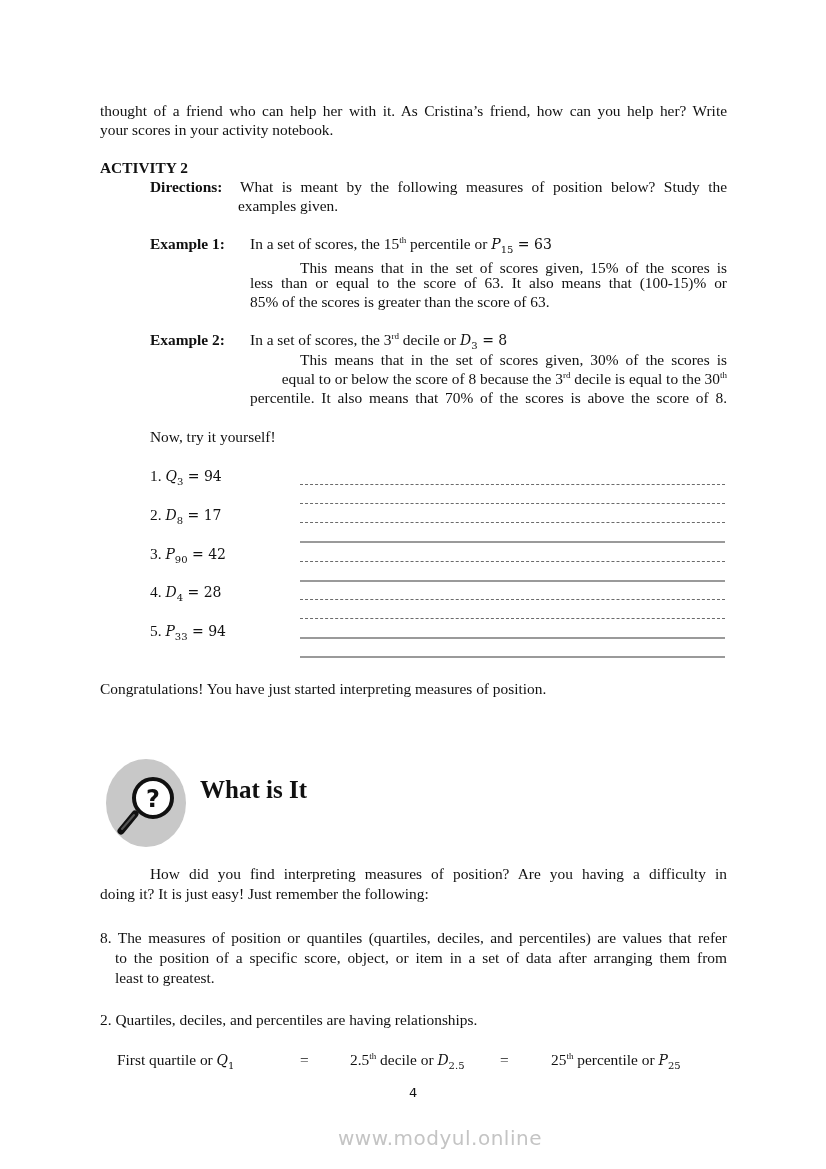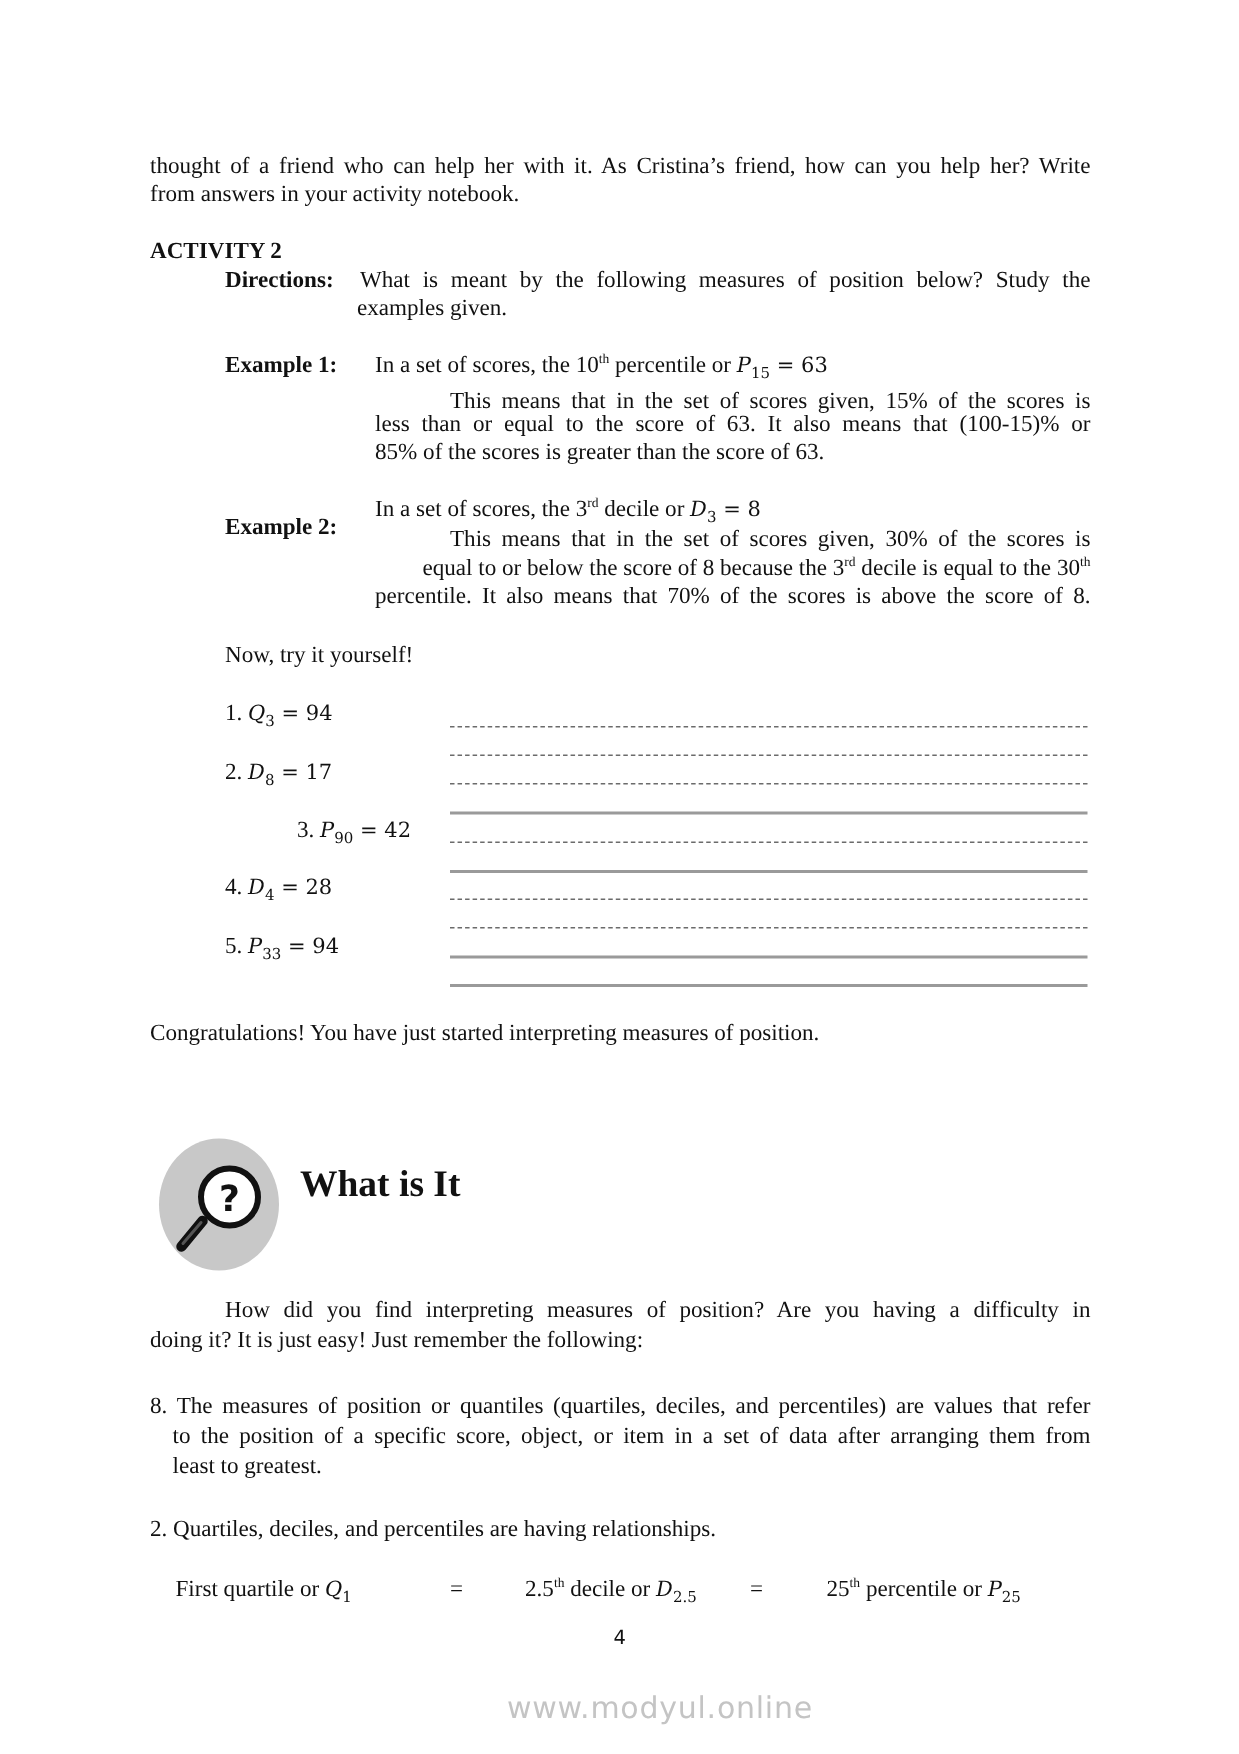--- a/index.html
+++ b/index.html
@@ -20,58 +20,58 @@
   .wl-thick { border-top: 2px solid #9a9a9a; }
   .icon-wrap { position: absolute; left: 105px; top: 758px; width: 82px; height: 90px; }
   .heading { font-size: 25px; font-weight: bold; }
   .page-num { font-family: "DejaVu Sans", sans-serif; font-size: 13px; }
   .watermark { font-family: "DejaVu Sans", sans-serif; font-size: 20px; color: #c4c4c4; letter-spacing: 0.5px; }
 </style>
 </head>
 <body>
 
 <div class="abs line just" style="left:100px; top:101px; width:627px;">thought of a friend who can help her with it.  As Cristina’s friend, how can you help her?  Write</div>
-<div class="abs line" style="left:100px; top:120px;">from answers in your activity notebook.</div>
+<div class="abs line" style="left:100px; top:120px;">your scores in your activity notebook.</div>
 
 <div class="abs line bold" style="left:100px; top:158px;">ACTIVITY 2</div>
 <div class="abs line bold" style="left:150px; top:177px;">Directions:</div>
 <div class="abs line just" style="left:240px; top:177px; width:487px;">What is meant by the following measures of position below?  Study the</div>
 <div class="abs line" style="left:238px; top:196px;">examples given.</div>
 
 <div>
   <div class="abs line bold" style="left:150px; top:234px;">Example 1:</div>
   <div class="abs line" style="left:250px; top:234px;">
-    <span>In a set of scores, the 10</span><sup>th</sup><span> percentile or </span><span class="math"><i>P</i><sub>15</sub><span> = 63</span></span>
+    <span>In a set of scores, the 15</span><sup>th</sup><span> percentile or </span><span class="math"><i>P</i><sub>15</sub><span> = 63</span></span>
   </div>
   <div class="abs line just" style="left:300px; top:258px; width:427px;">This means that in the set of scores given, 15% of the scores is</div>
   <div class="abs line just" style="left:250px; top:273px; width:477px;">less than or equal to the score of 63.  It also means that (100-15)% or</div>
   <div class="abs line" style="left:250px; top:292px;">85% of the scores is greater than the score of 63.</div>
 </div>
 
 <div>
-  <div class="abs line bold" style="left:150px; top:330px;margin-top:12px;">Example 2:</div>
+  <div class="abs line bold" style="left:150px; top:330px;">Example 2:</div>
   <div class="abs line" style="left:250px; top:330px;">
     <span>In a set of scores, the 3</span><sup>rd</sup><span> decile or </span><span class="math"><i>D</i><sub>3</sub><span> = 8</span></span>
   </div>
   <div class="abs line just" style="left:300px; top:350px; width:427px;">This means that in the set of scores given, 30% of the scores is</div>
   <div class="abs line" style="left:250px; top:369px; width:477px; display:flex; justify-content:flex-end;">
     <span><span>equal to or below the score of 8 because the 3</span><sup>rd</sup><span> decile is equal to the 30</span><sup>th</sup></span>
   </div>
   <div class="abs line just" style="left:250px; top:388px; width:477px;">percentile.  It also means that 70% of the scores is above the score of 8.</div>
 </div>
 
 <div class="abs line" style="left:150px; top:427px;">Now, try it yourself!</div>
 
 <div class="abs line" style="left:150px; top:466px;">
   <span>1. </span><span class="math"><i>Q</i><sub>3</sub><span> = 94</span></span>
 </div>
 <div class="abs line" style="left:150px; top:505px;">
   <span>2. </span><span class="math"><i>D</i><sub>8</sub><span> = 17</span></span>
 </div>
-<div class="abs line" style="left:150px; top:544px;margin-left:48px;">
+<div class="abs line" style="left:150px; top:544px;">
   <span>3. </span><span class="math"><i>P</i><sub>90</sub><span> = 42</span></span>
 </div>
 <div class="abs line" style="left:150px; top:582px;">
   <span>4. </span><span class="math"><i>D</i><sub>4</sub><span> = 28</span></span>
 </div>
 <div class="abs line" style="left:150px; top:621px;">
   <span>5. </span><span class="math"><i>P</i><sub>33</sub><span> = 94</span></span>
 </div>
 
 <div>

